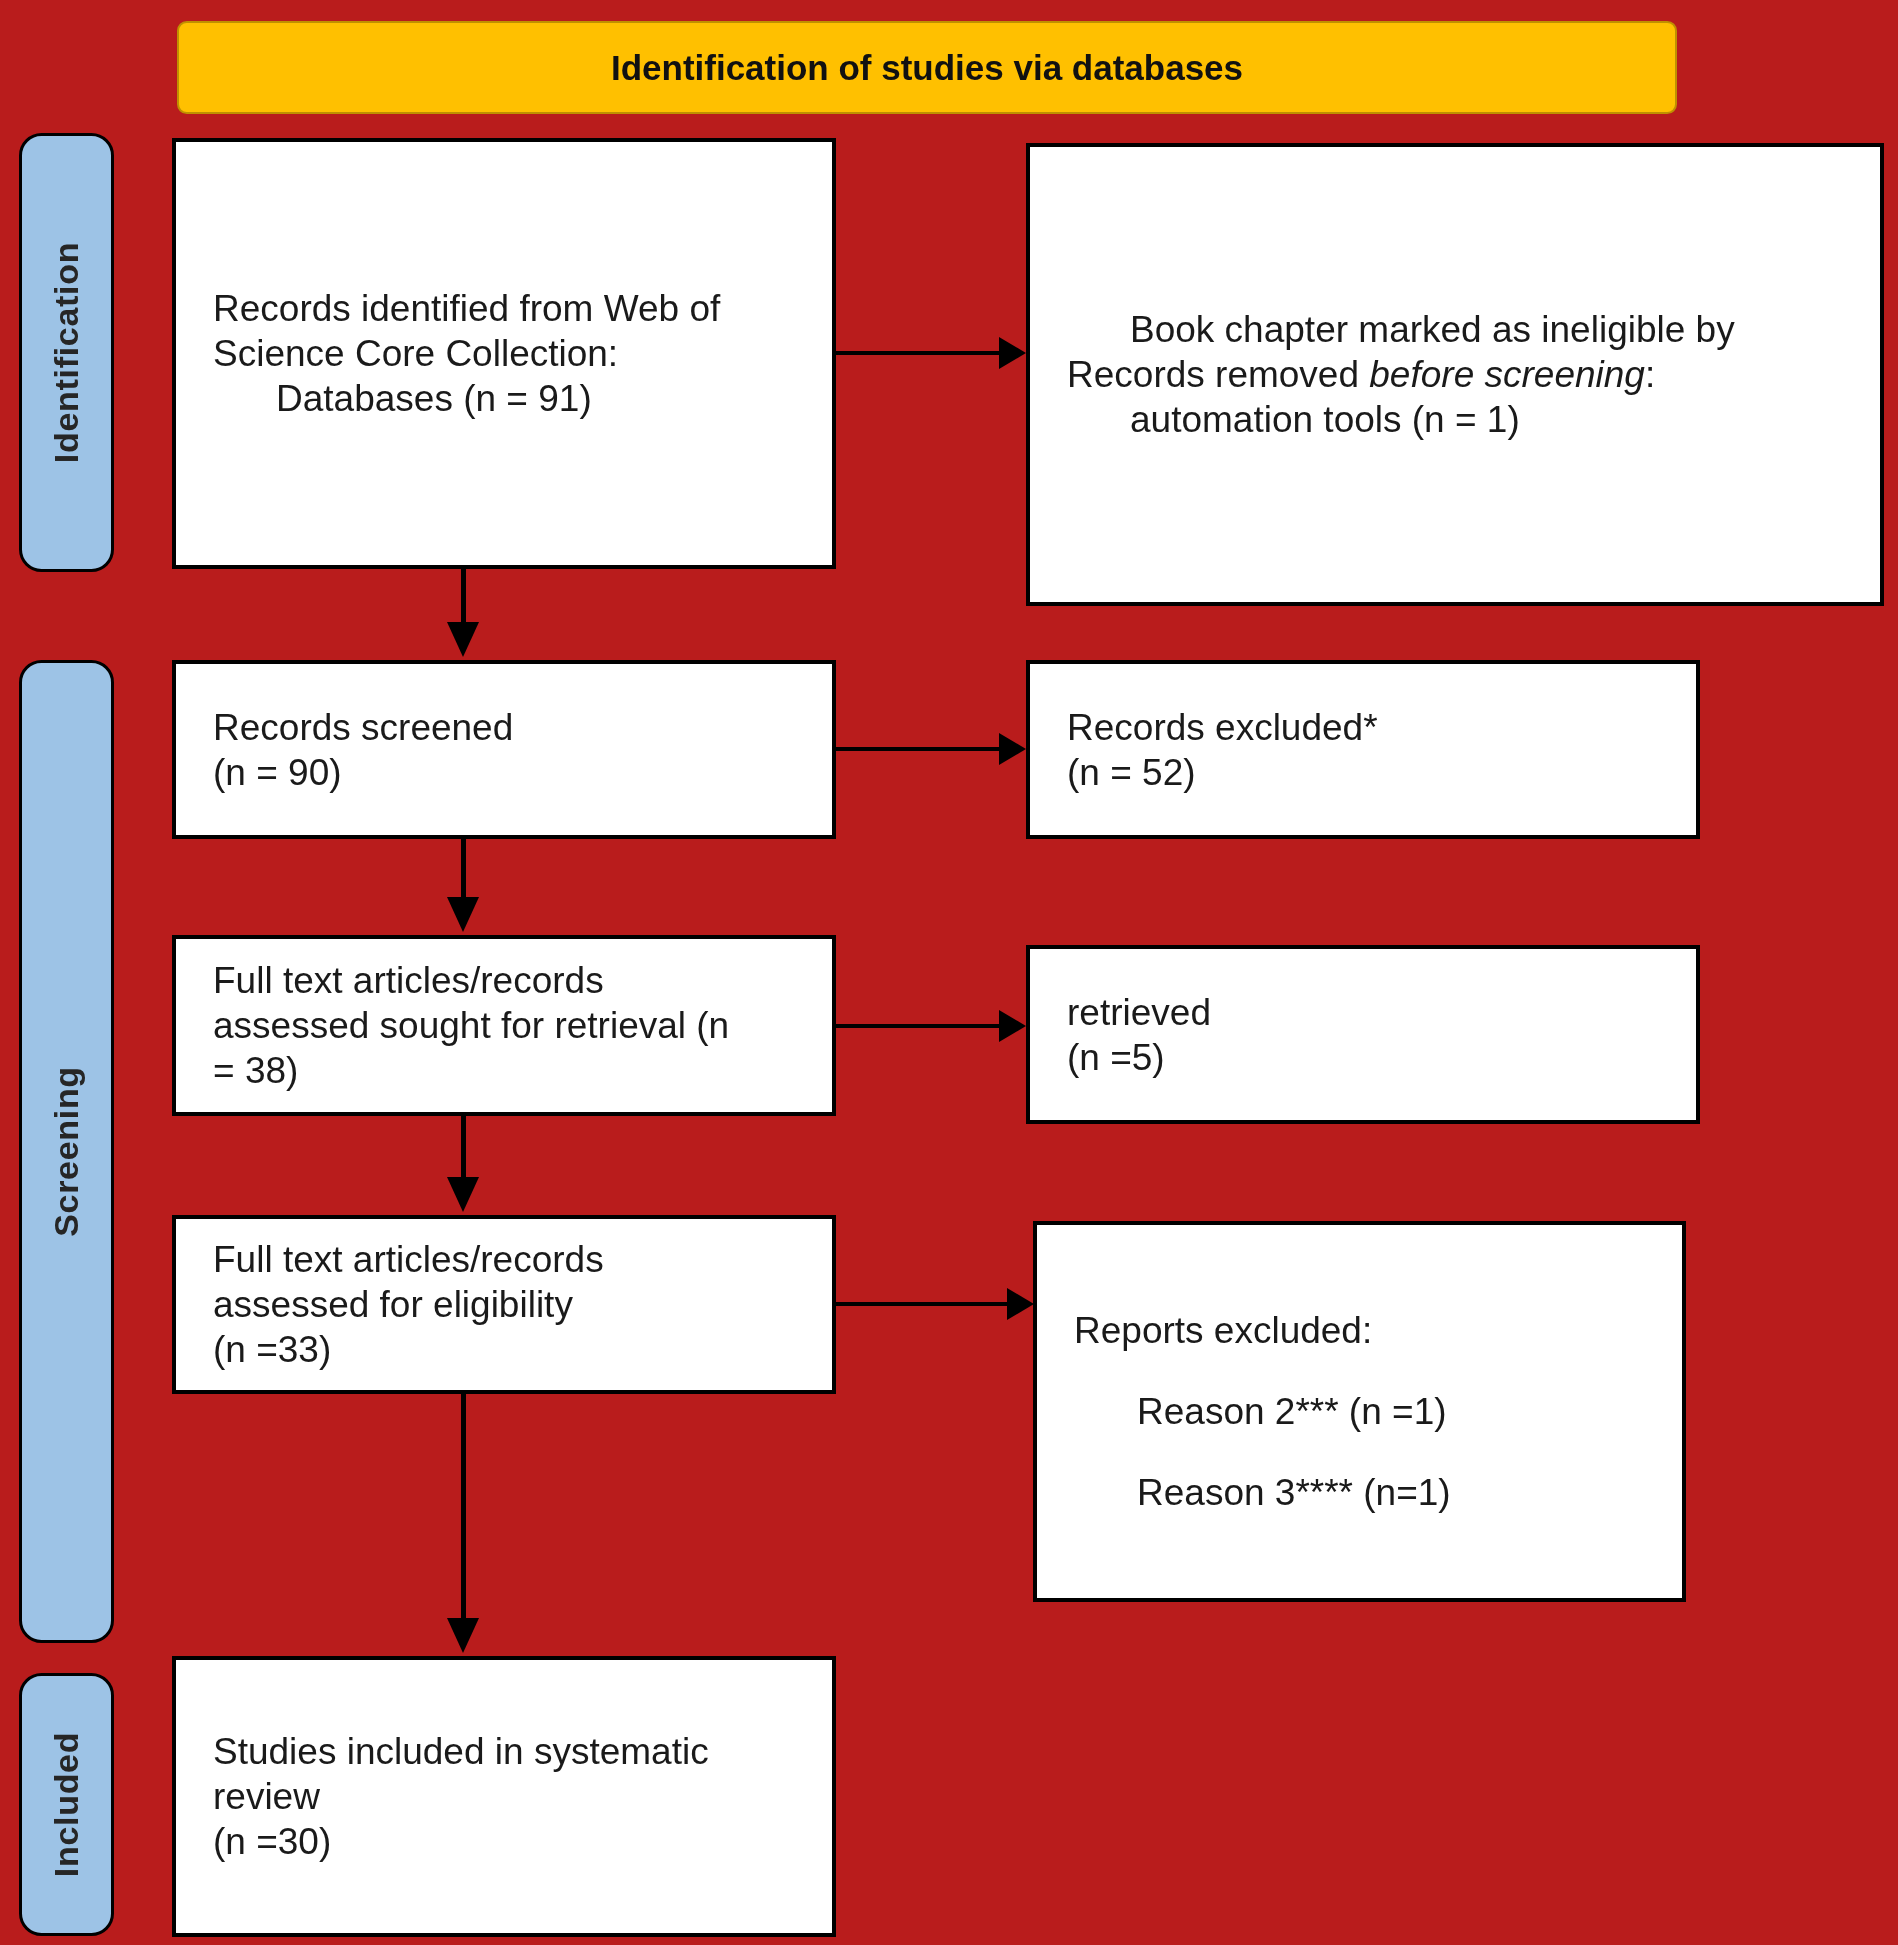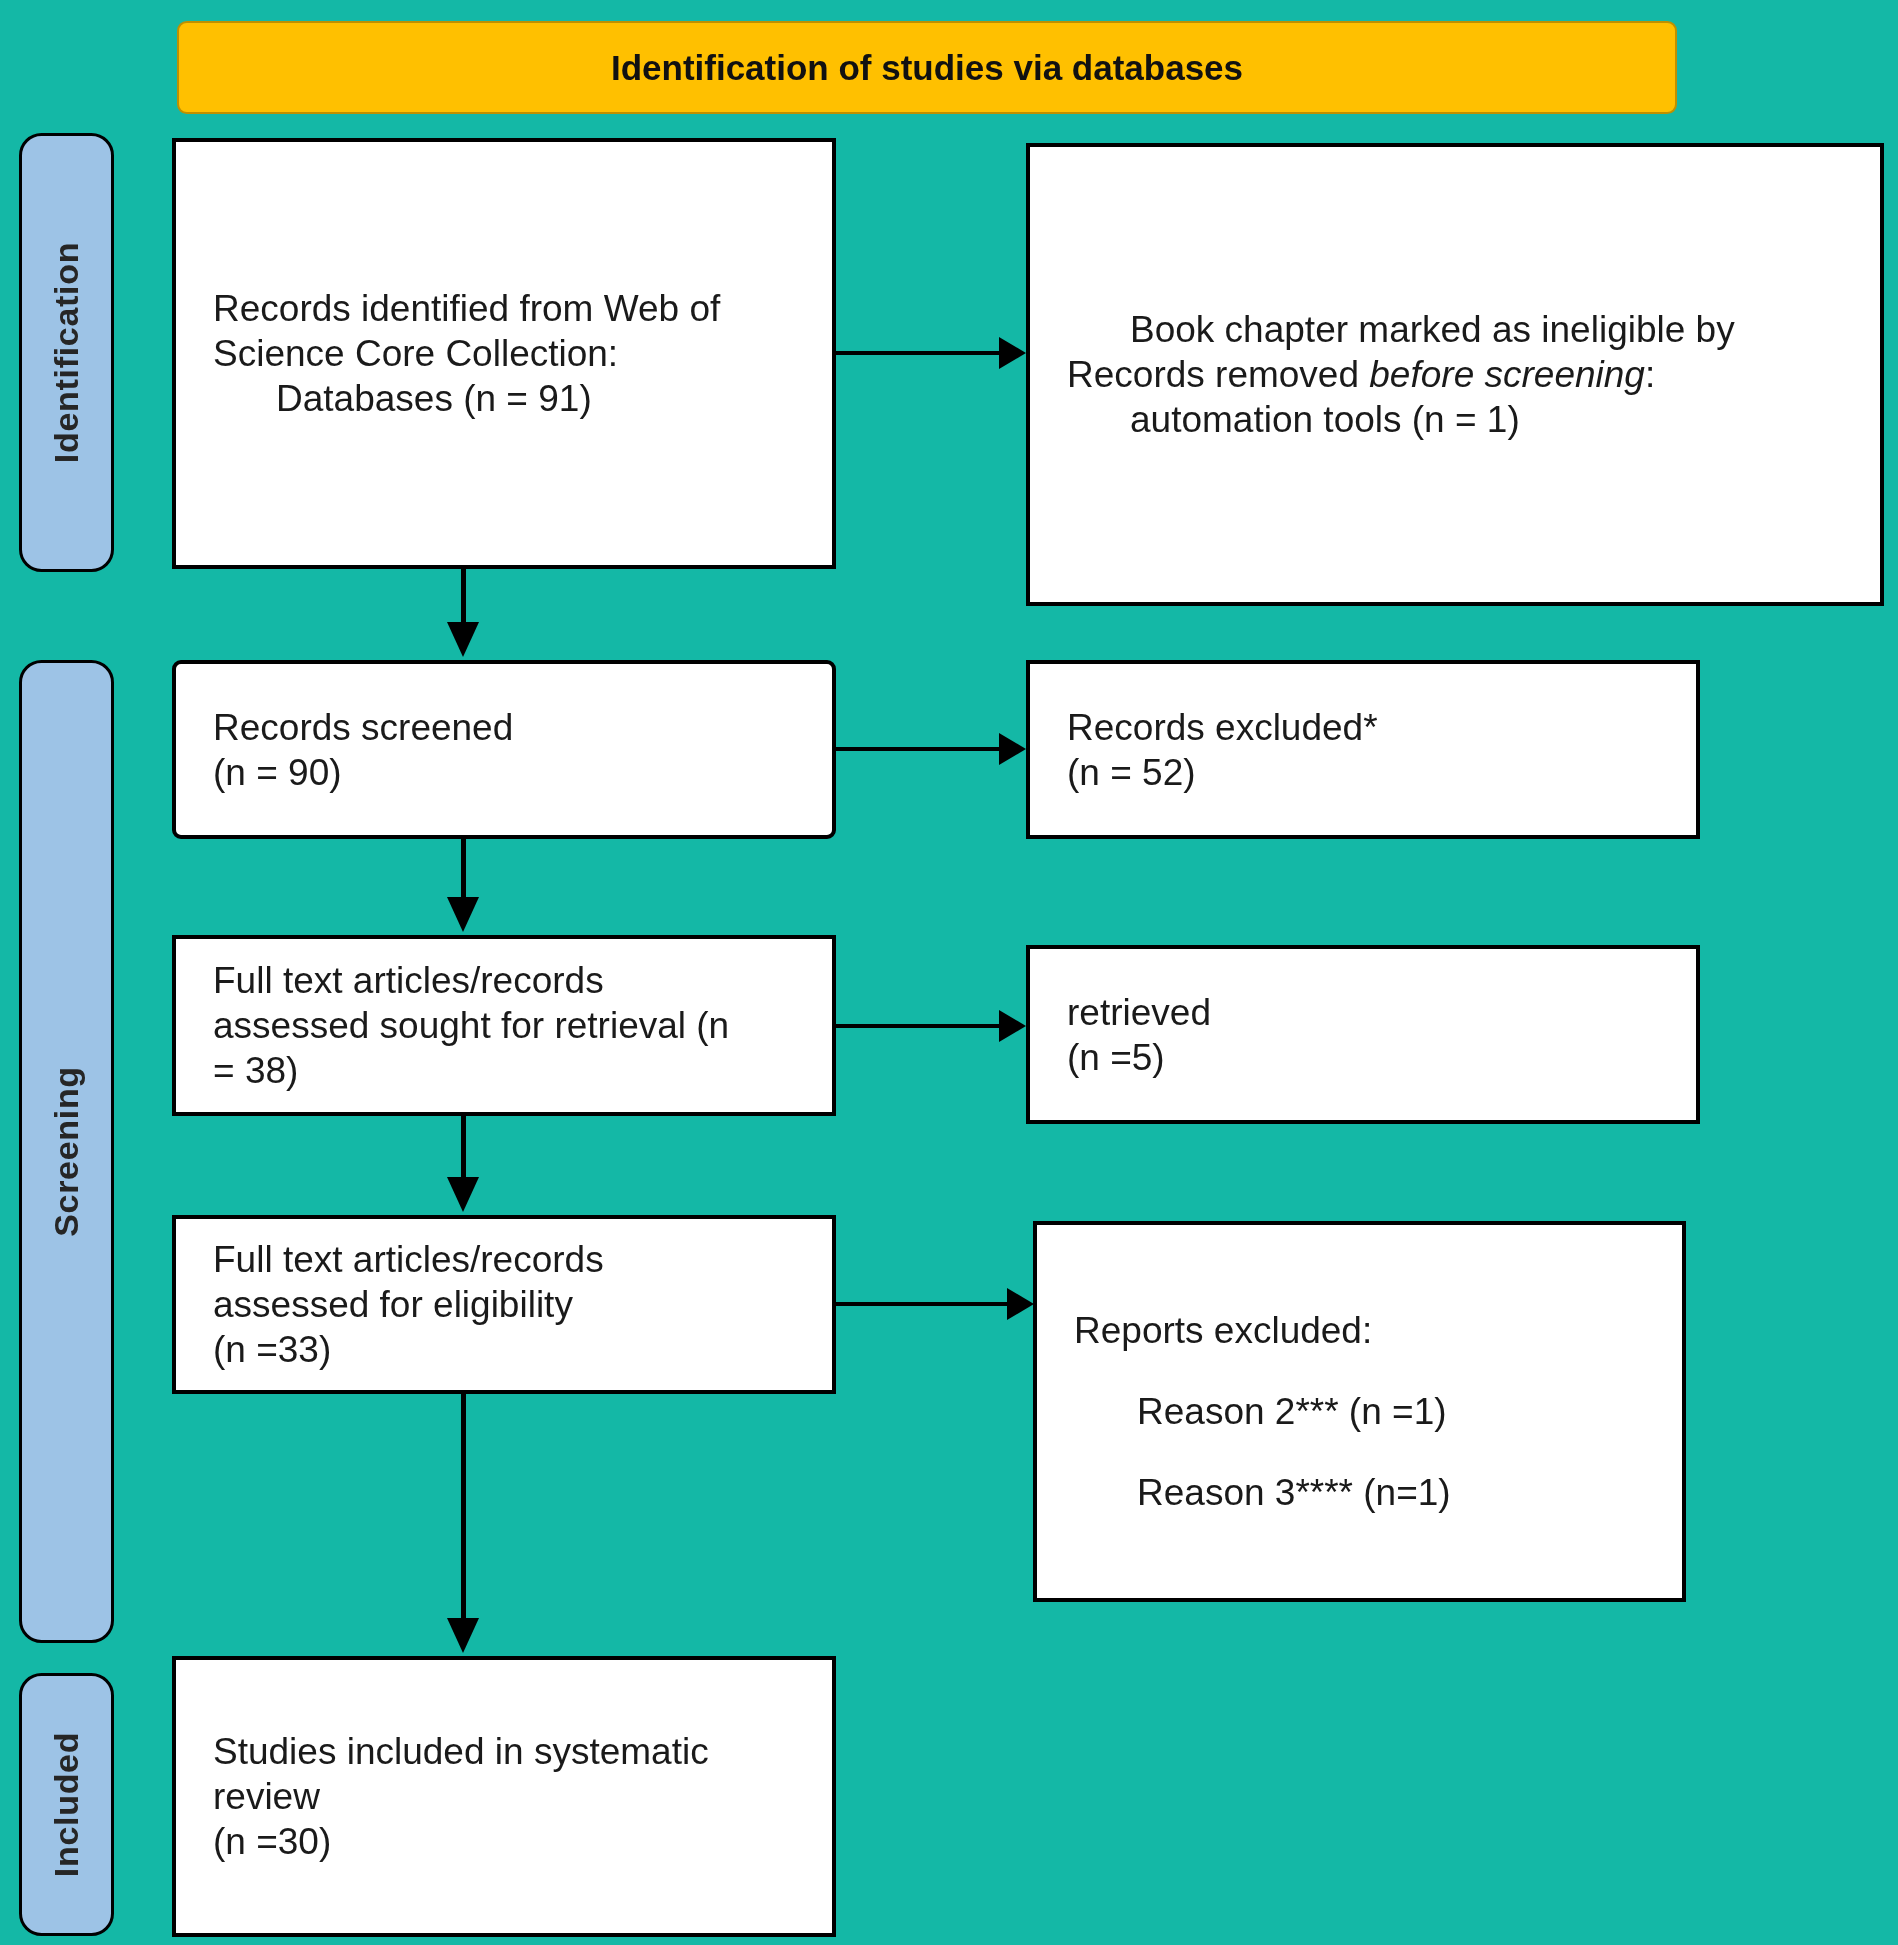--- a/index.html
+++ b/index.html
@@ -1,19 +1,19 @@
 <!DOCTYPE html>
 <html style="font-size:11.2px"><head>
 <meta charset="utf-8">
 <style>
   html,body{margin:0;padding:0;background:#ffffff;}
   #canvas{
     position:relative;
     width:1898px;height:1946px;
-    background:#14b8a6;
+    background:#b91c1c;
     font-family:"Liberation Sans", sans-serif;
     color:#111;
   }
   
   .banner{
     position:absolute;left:177px;top:21px;width:1500px;height:93px;
     background:#FFC000;border:2.8px solid #BF9000;border-radius:9.8px;
     display:flex;align-items:center;justify-content:center;
     box-sizing:border-box;
   }
@@ -37,21 +37,21 @@
     position:absolute;background:#fff;border:4.2px solid #000;
     box-sizing:border-box;
     display:flex;flex-direction:column;justify-content:center;
     padding-left:37px;padding-right:19.7px;
     font-size:37px;line-height:45px;color:#1a1a1a;
   }
   .fbox .ln{white-space:nowrap;}
   .fbox .indent{padding-left:63px;}
   #box-records-identified{left:172px;top:138px;width:664px;height:431px;}
   #box-records-removed{left:1026px;top:143px;width:858px;height:463px;}
-  #box-records-screened{left:172px;top:660px;width:664px;height:179px;border-radius:9px;}
+  #box-records-screened{left:172px;top:660px;width:664px;height:179px;}
   #box-records-excluded{left:1026px;top:660px;width:674px;height:179px;}
   #box-sought-retrieval{left:172px;top:935px;width:664px;height:181px;}
   #box-not-retrieved{left:1026px;top:945px;width:674px;height:179px;}
   #box-assessed-eligibility{left:172px;top:1215px;width:664px;height:179px;}
   #box-reports-excluded{left:1033px;top:1221px;width:653px;height:381px;gap:36px;}
   #box-studies-included{left:172px;top:1656px;width:664px;height:281px;}
   
   .h-shaft{position:absolute;height:4.2px;background:#000;}
   .h-head{
     position:absolute;width:0;height:0;

